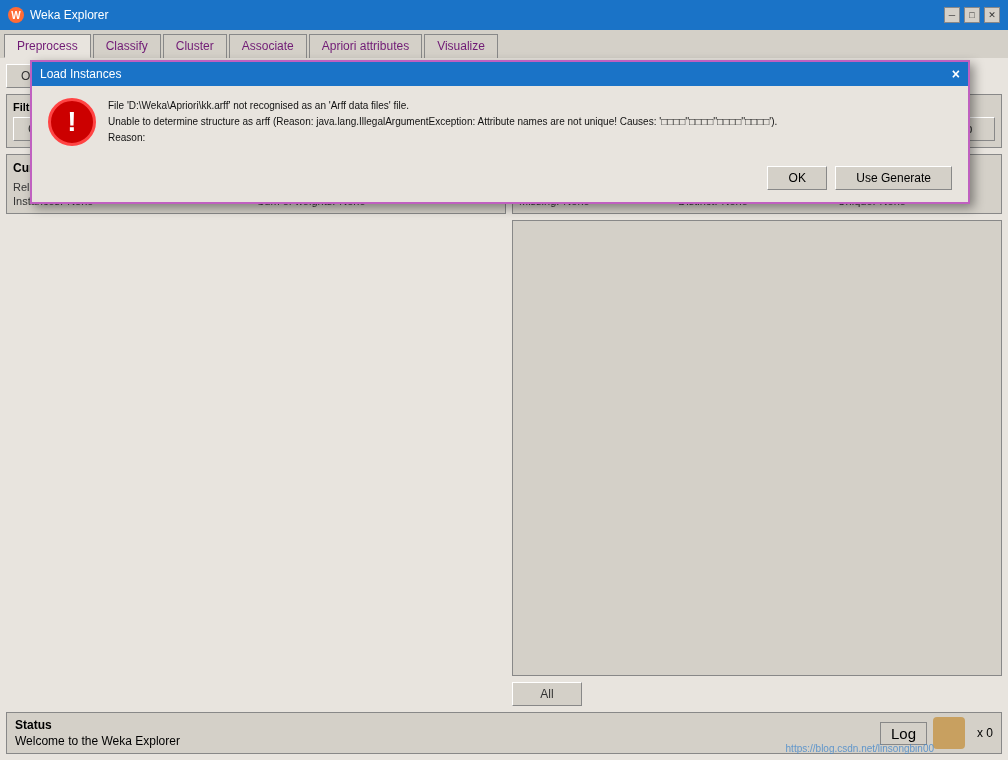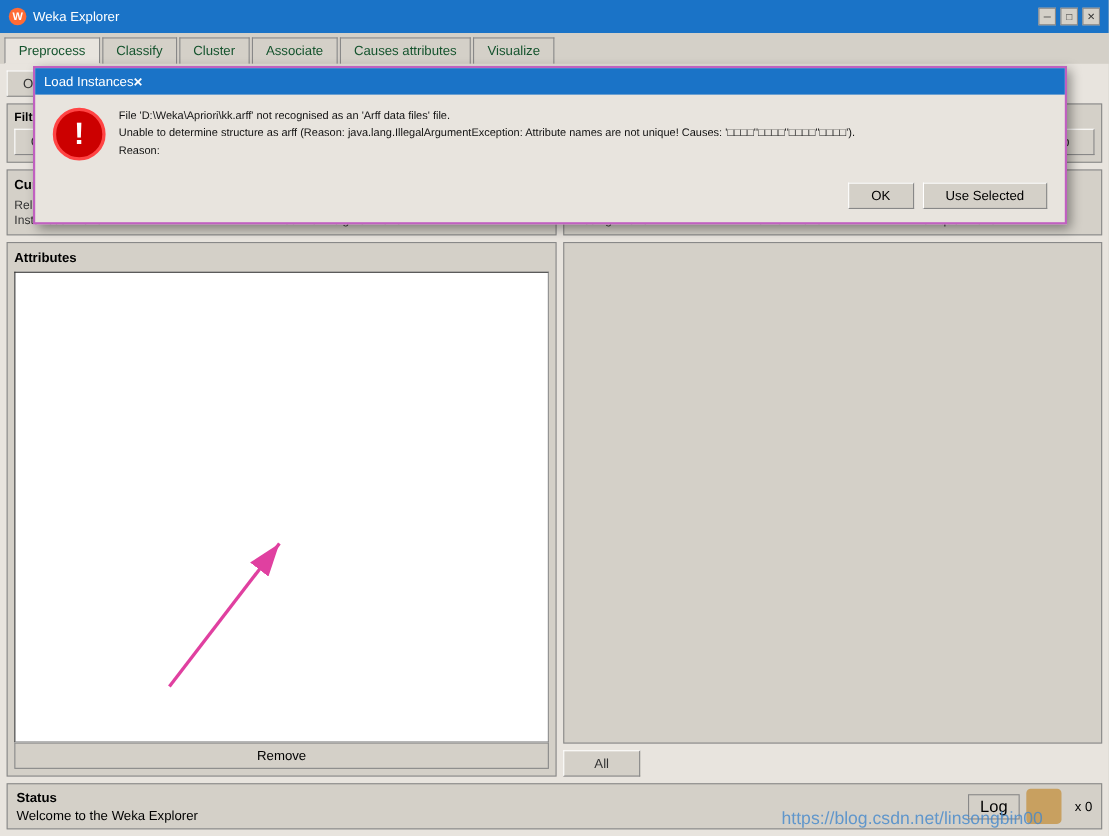--- a/index.html
+++ b/index.html
@@ -72,21 +72,21 @@
       padding: 4px 4px 0 4px;
       gap: 2px;
     }
     .tab {
       padding: 4px 12px;
       background: #d4d0c8;
       border: 1px solid #888;
       border-bottom: none;
       cursor: pointer;
       font-size: 12px;
-      color: #14532d;
+      color: #701a75;
     }
     .tab.active {
       background: #e8e4de;
       border-bottom: 1px solid #e8e4de;
       font-weight: 500;
     }
 
     
     .content {
       background: #e8e4de;
@@ -249,20 +249,21 @@
       position: absolute;
       top: 60px;
       left: 30px;
     }
     .dialog-title-bar {
       background: #1a73c7;
       color: white;
       padding: 4px 8px;
       display: flex;
       align-items: center;
+      justify-content: space-between;
       font-size: 12px;
       font-weight: 500;
     }
     .dialog-close {
       cursor: pointer;
       font-size: 14px;
       background: none;
       border: none;
       color: white;
       font-weight: bold;
@@ -315,22 +316,22 @@
       position: absolute;
       bottom: 120px;
       left: 150px;
       pointer-events: none;
     }
 
     
     .watermark {
       position: absolute;
       bottom: 6px;
-      right: 60px;
-      font-size: 16px;
+      right: 74px;
+      font-size: 10px;
       color: #4488cc;
       opacity: 0.8;
     }
   </style>
 </head>
 <body>
 
 <div class="title-bar">
   <div class="title-bar-left">
     <div class="title-bar-icon">W</div>
@@ -343,21 +344,21 @@
   </div>
 </div>
 
 <div class="main-window">
 
   <div class="tab-bar">
     <div class="tab active">Preprocess</div>
     <div class="tab">Classify</div>
     <div class="tab">Cluster</div>
     <div class="tab">Associate</div>
-    <div class="tab">Causes attributes</div>
+    <div class="tab">Apriori attributes</div>
     <div class="tab">Visualize</div>
   </div>
 
   <div class="content">
 
     <div class="toolbar">
       <button class="btn">Open file...</button>
       <button class="btn">Open URL...</button>
       <button class="btn">Open DB...</button>
       <button class="btn">Generate...</button>
@@ -395,35 +396,20 @@
               <span class="info-key">Instances:</span>
               <span class="info-val">None</span>
             </div>
             <div class="info-item">
               <span class="info-key">Sum of weights:</span>
               <span class="info-val">None</span>
             </div>
           </div>
         </div>
 
-        <div class="section-box" style="flex:1; display:flex; flex-direction:column;">
-          <div class="section-title">Attributes</div>
-          <div class="attr-list">
-
-            <svg class="pink-arrow" width="200" height="180" style="position:absolute; bottom:30px; left:80px; pointer-events:none;">
-              <defs>
-                <marker id="arrowhead" markerWidth="10" markerHeight="7" refX="10" refY="3.5" orient="auto">
-                  <polygon points="0 0, 10 3.5, 0 7" fill="#e040a0"></polygon>
-                </marker>
-              </defs>
-              <line x1="60" y1="160" x2="160" y2="30" stroke="#e040a0" stroke-width="3" marker-end="url(#arrowhead)"></line>
-            </svg>
-          </div>
-          <button class="remove-btn">Remove</button>
-        </div>
       </div>
 
       <div class="right-panel">
 
         <div class="section-box">
           <div class="section-title">Selected attribute</div>
           <div style="display:grid; grid-template-columns: 1fr 1fr 1fr; gap:2px; font-size:11px;">
             <div class="info-item">
               <span class="info-key">Name:</span>
               <span class="info-val">None</span>
@@ -485,18 +471,18 @@
     <div class="dialog-body">
       <div class="error-icon">!</div>
       <div class="dialog-message">
         <div>File 'D:\Weka\Apriori\kk.arff' not recognised as an 'Arff data files' file.</div>
         <div>Unable to determine structure as arff (Reason: java.lang.IllegalArgumentException: Attribute names are not unique! Causes: '□□□□''□□□□''□□□□''□□□□').</div>
         <div>Reason:</div>
       </div>
     </div>
     <div class="dialog-buttons">
       <button class="dialog-btn">OK</button>
-      <button class="dialog-btn">Use Selected</button>
+      <button class="dialog-btn">Use Generate</button>
     </div>
   </div>
 </div>
 
 <div class="watermark">https://blog.csdn.net/linsongbin00</div>
 
 </body></html>

